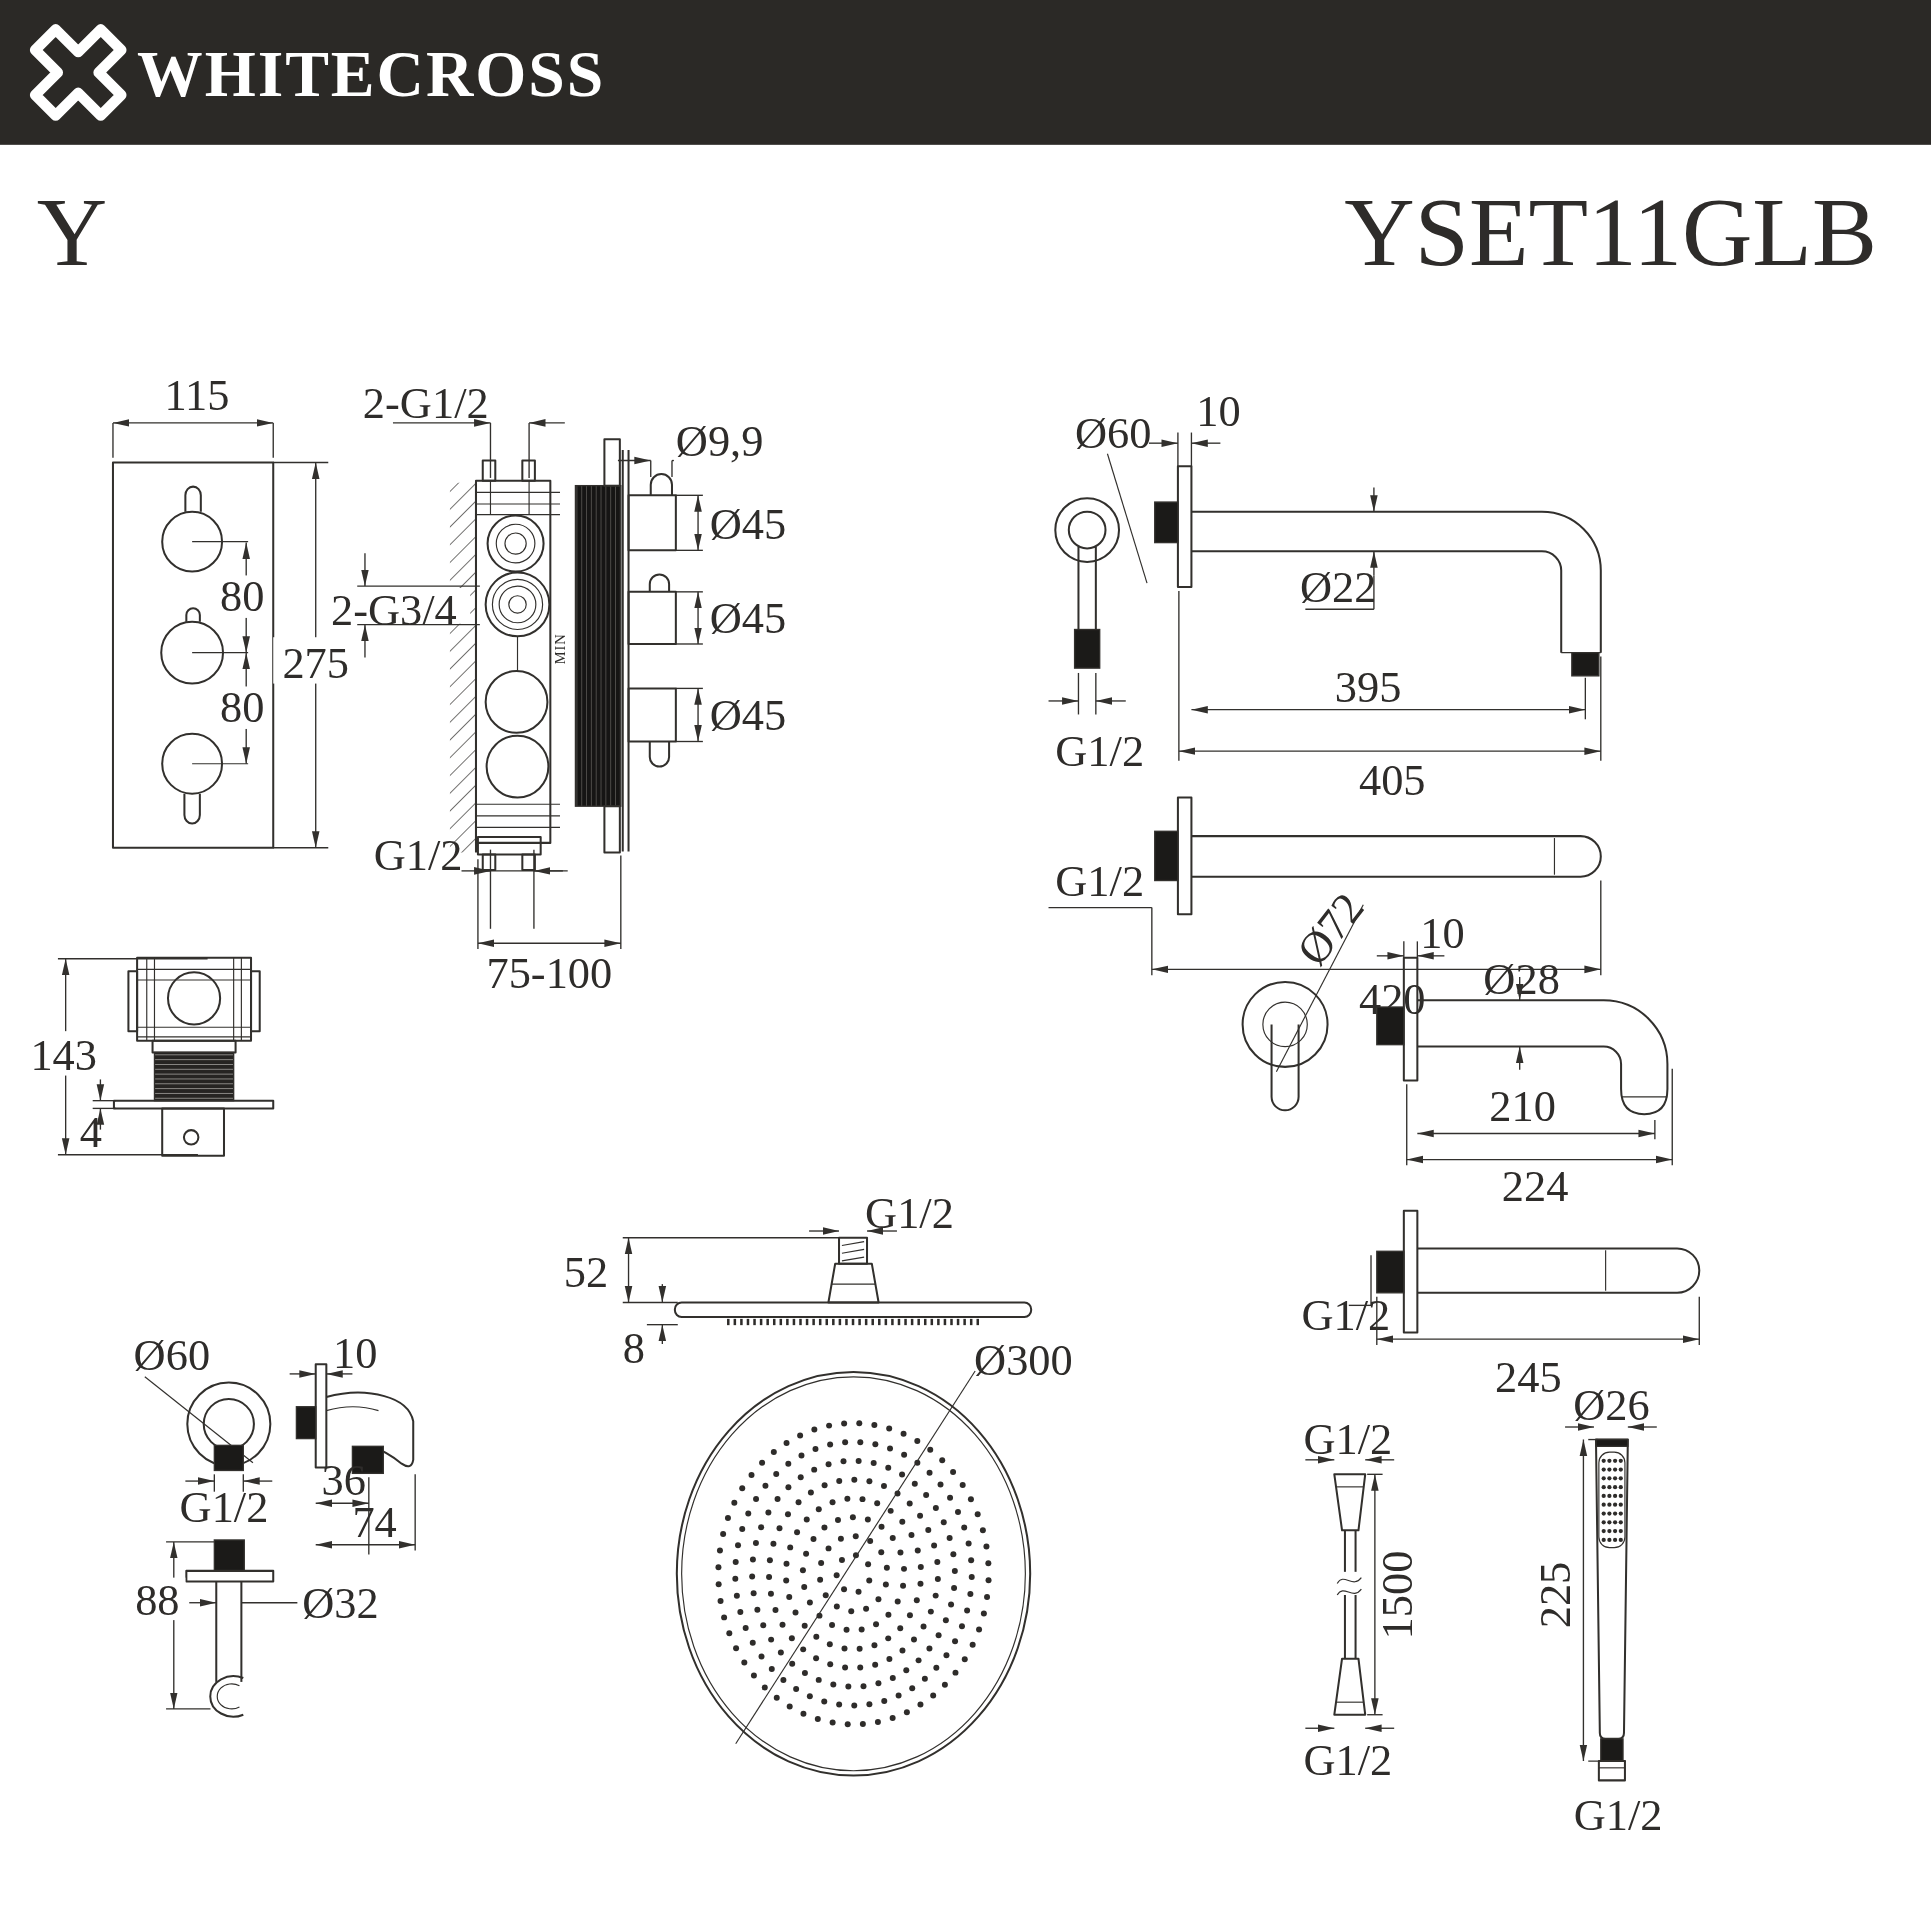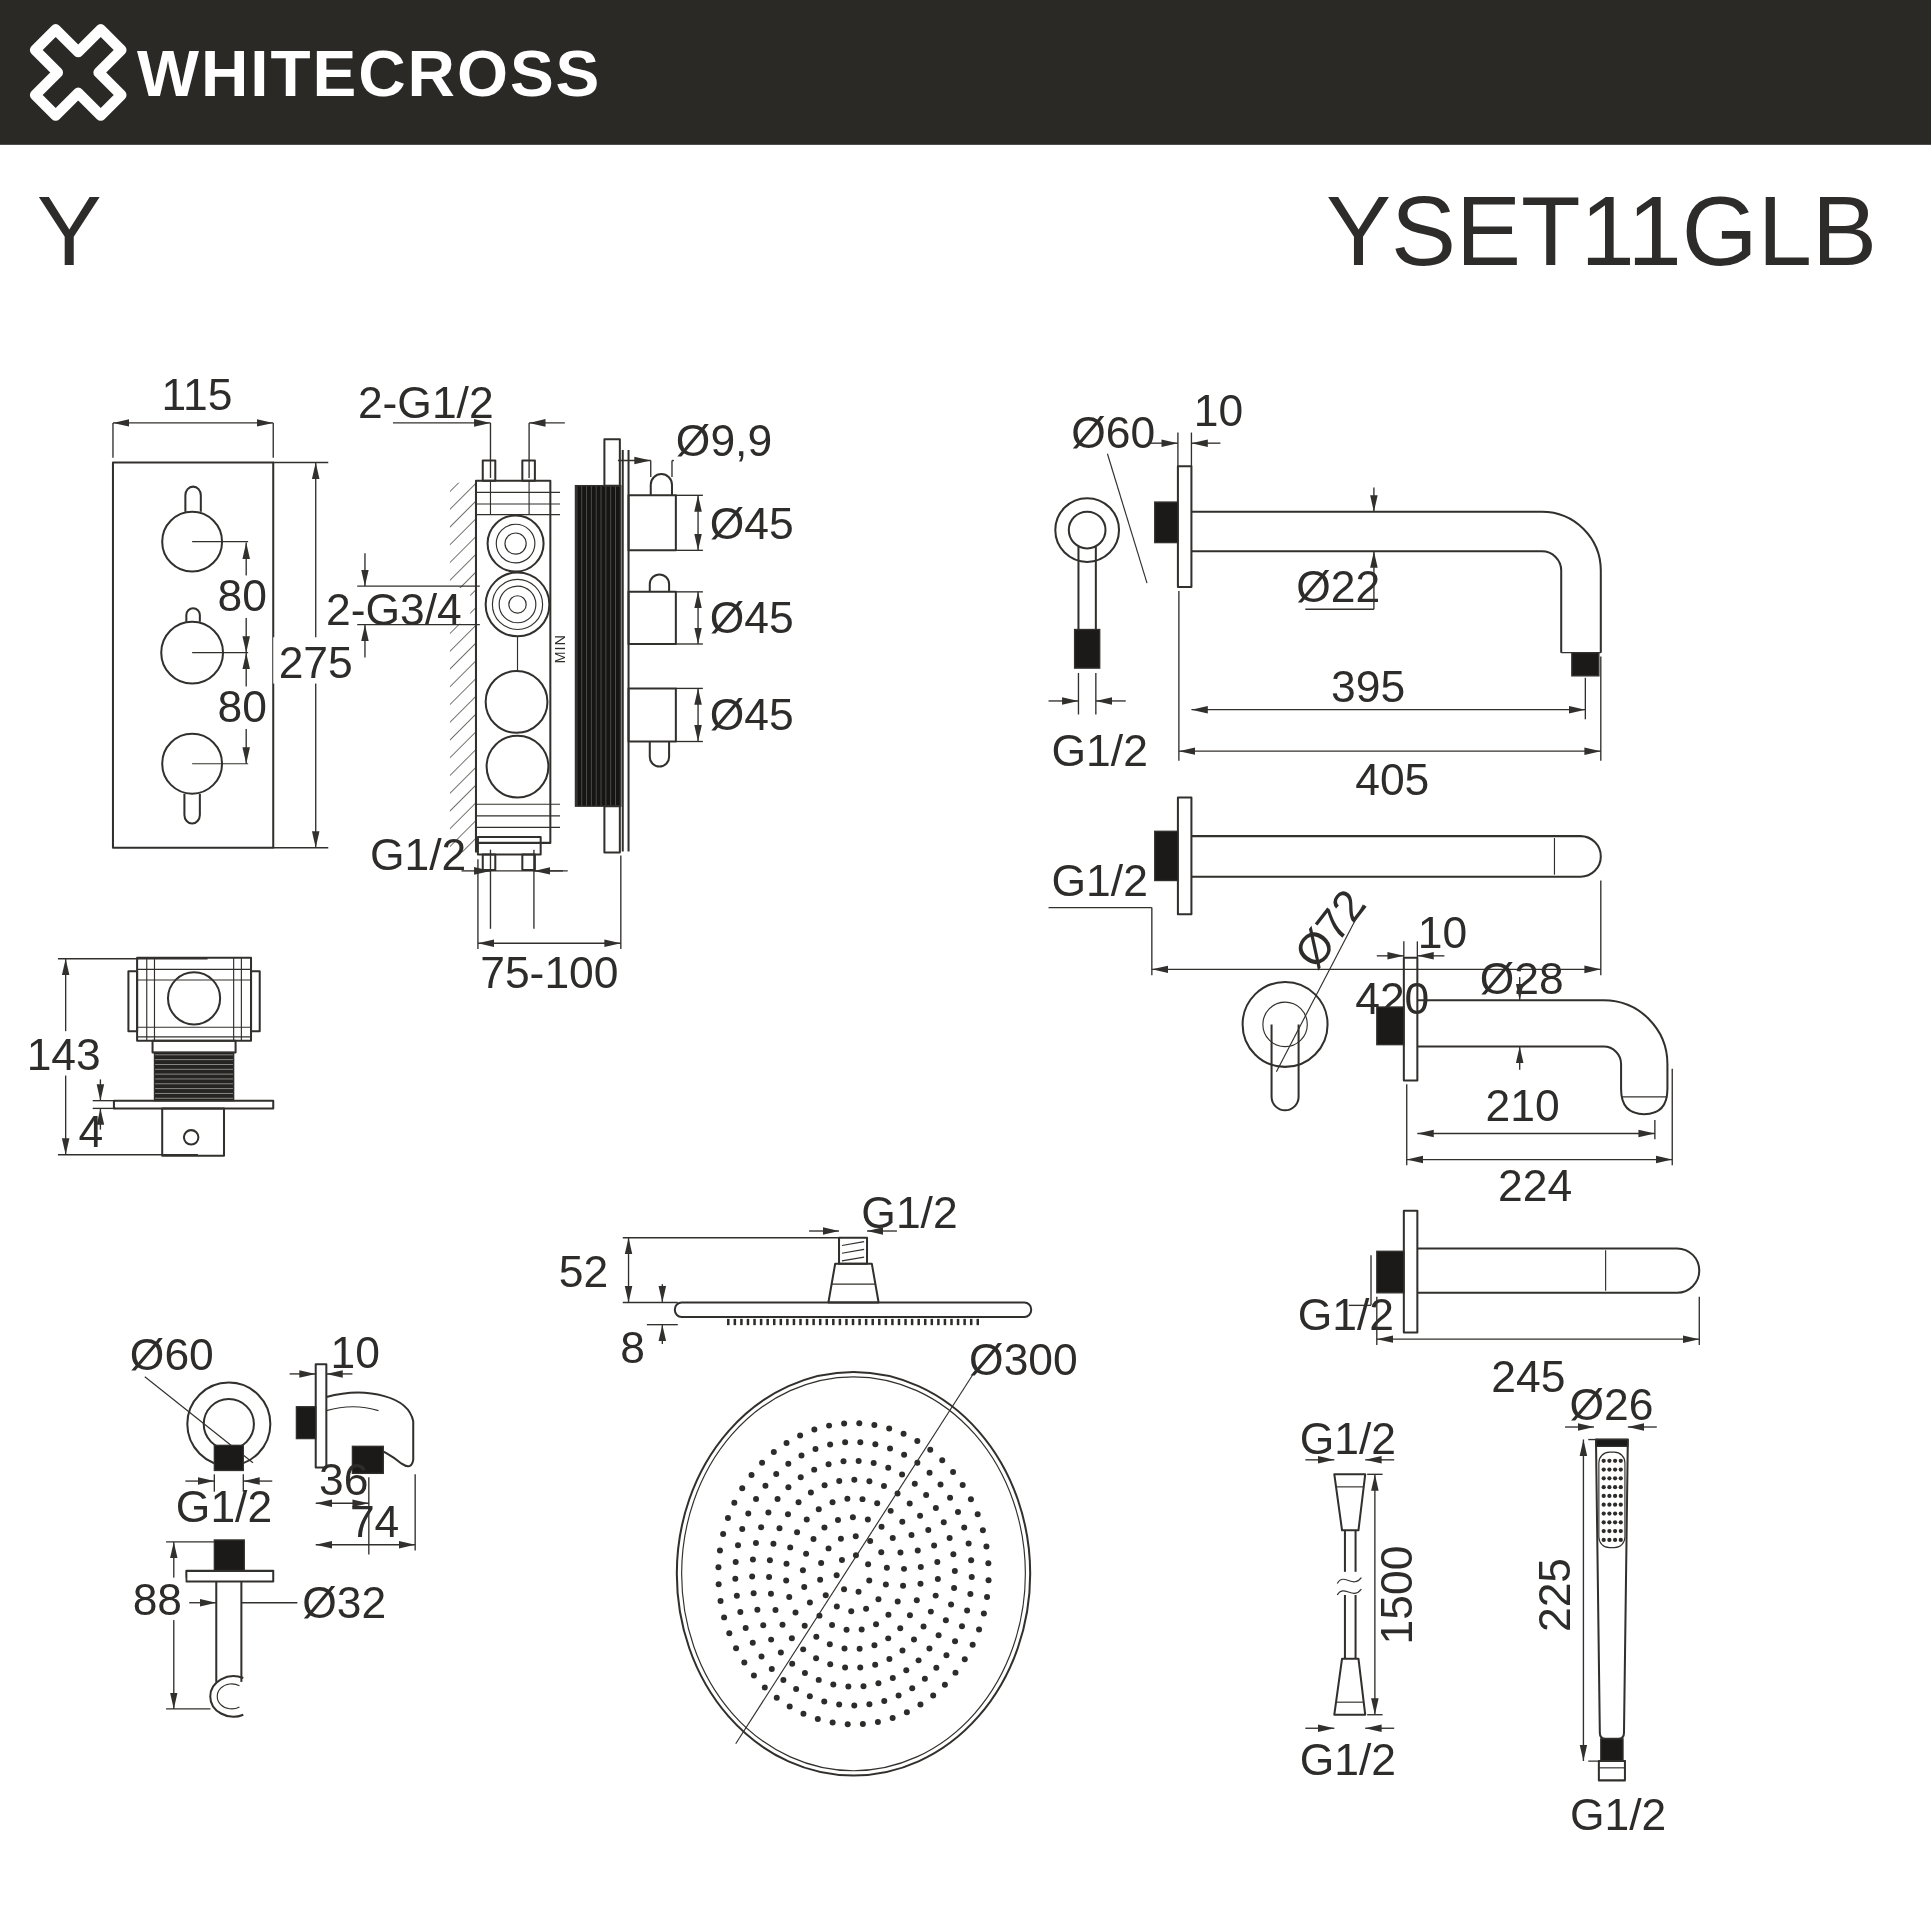--- a/index.html
+++ b/index.html
@@ -1,17 +1,17 @@
 <!DOCTYPE html>
 <html><head>
 <meta charset="utf-8">
 <style>
   html,body{margin:0;padding:0;background:#fff;}
   #page{position:relative;width:1931px;height:1931px;background:#fff;overflow:hidden;
-        font-family:Liberation Sans, sans-serif;}
+        font-family:Liberation Serif, serif;}
   svg{position:absolute;left:0;top:0;}
   
   .s  {stroke:#32302d;stroke-width:2.1;fill:none;stroke-linejoin:round;}
   .t  {stroke:#32302d;stroke-width:1.2;fill:none;}
   .d  {stroke:#32302d;stroke-width:1.4;fill:none;}
   .dk {fill:#1b1a18;stroke:#32302d;stroke-width:1.4;}
   .bg {fill:#ffffff;stroke:none;}
   .dotf{fill:#2e2c2a;}
   text{fill:#2e2c2a;}
   .dim{font-size:46px;}

